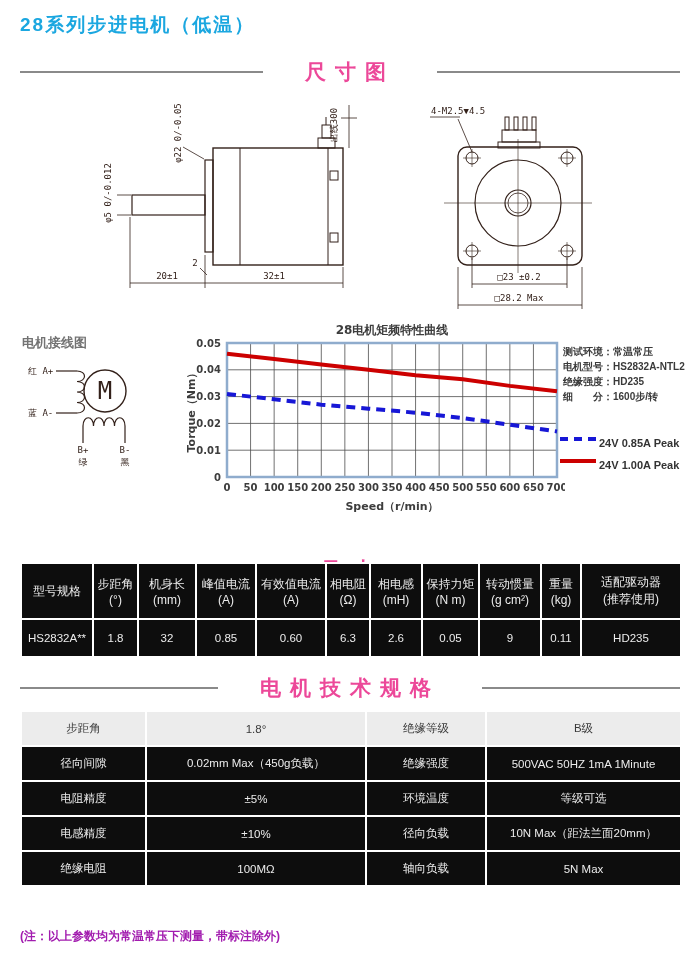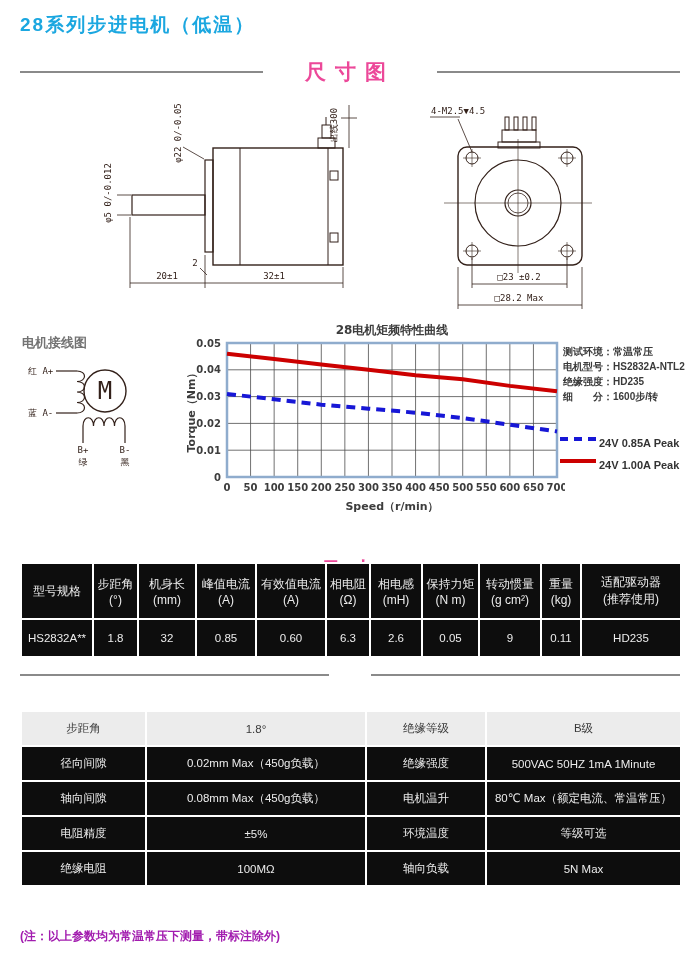--- a/index.html
+++ b/index.html
@@ -280,20 +280,21 @@
         <td>0.05</td>
         <td>9</td>
         <td>0.11</td>
         <td>HD235</td>
       </tr>
     </tbody>
 </table>
 
 <div class="abs sec-hdr" id="hdr-specs">
   <span class="ln"></span>
+  <span class="tx">电机技术规格</span>
   <span class="ln"></span>
 </div>
 
 <table class="abs" id="tech-table">
   <colgroup>
       <col style="width:125px">
       <col style="width:220px">
       <col style="width:120px">
       <col style="width:195px">
     </colgroup>
@@ -304,32 +305,32 @@
         <td>绝缘等级</td>
         <td>B级</td>
       </tr>
       <tr>
         <td>径向间隙</td>
         <td>0.02mm Max（450g负载）</td>
         <td>绝缘强度</td>
         <td>500VAC 50HZ 1mA 1Minute</td>
       </tr>
       <tr>
-        <td>轴向间隙</td>
-        <td>0.08mm Max（450g负载）</td>
-        <td>电机温升</td>
-        <td>80℃ Max（额定电流、常温常压）</td>
-      </tr>
-      <tr>
         <td>电阻精度</td>
         <td>±5%</td>
         <td>环境温度</td>
         <td>等级可选</td>
       </tr>
       <tr>
+        <td>电感精度</td>
+        <td>±10%</td>
+        <td>径向负载</td>
+        <td>10N Max（距法兰面20mm）</td>
+      </tr>
+      <tr>
         <td>绝缘电阻</td>
         <td>100MΩ</td>
         <td>轴向负载</td>
         <td>5N  Max</td>
       </tr>
     </tbody>
 </table>
 
 <div class="abs" id="footnote">(注：以上参数均为常温常压下测量，带标注除外)</div>
 

